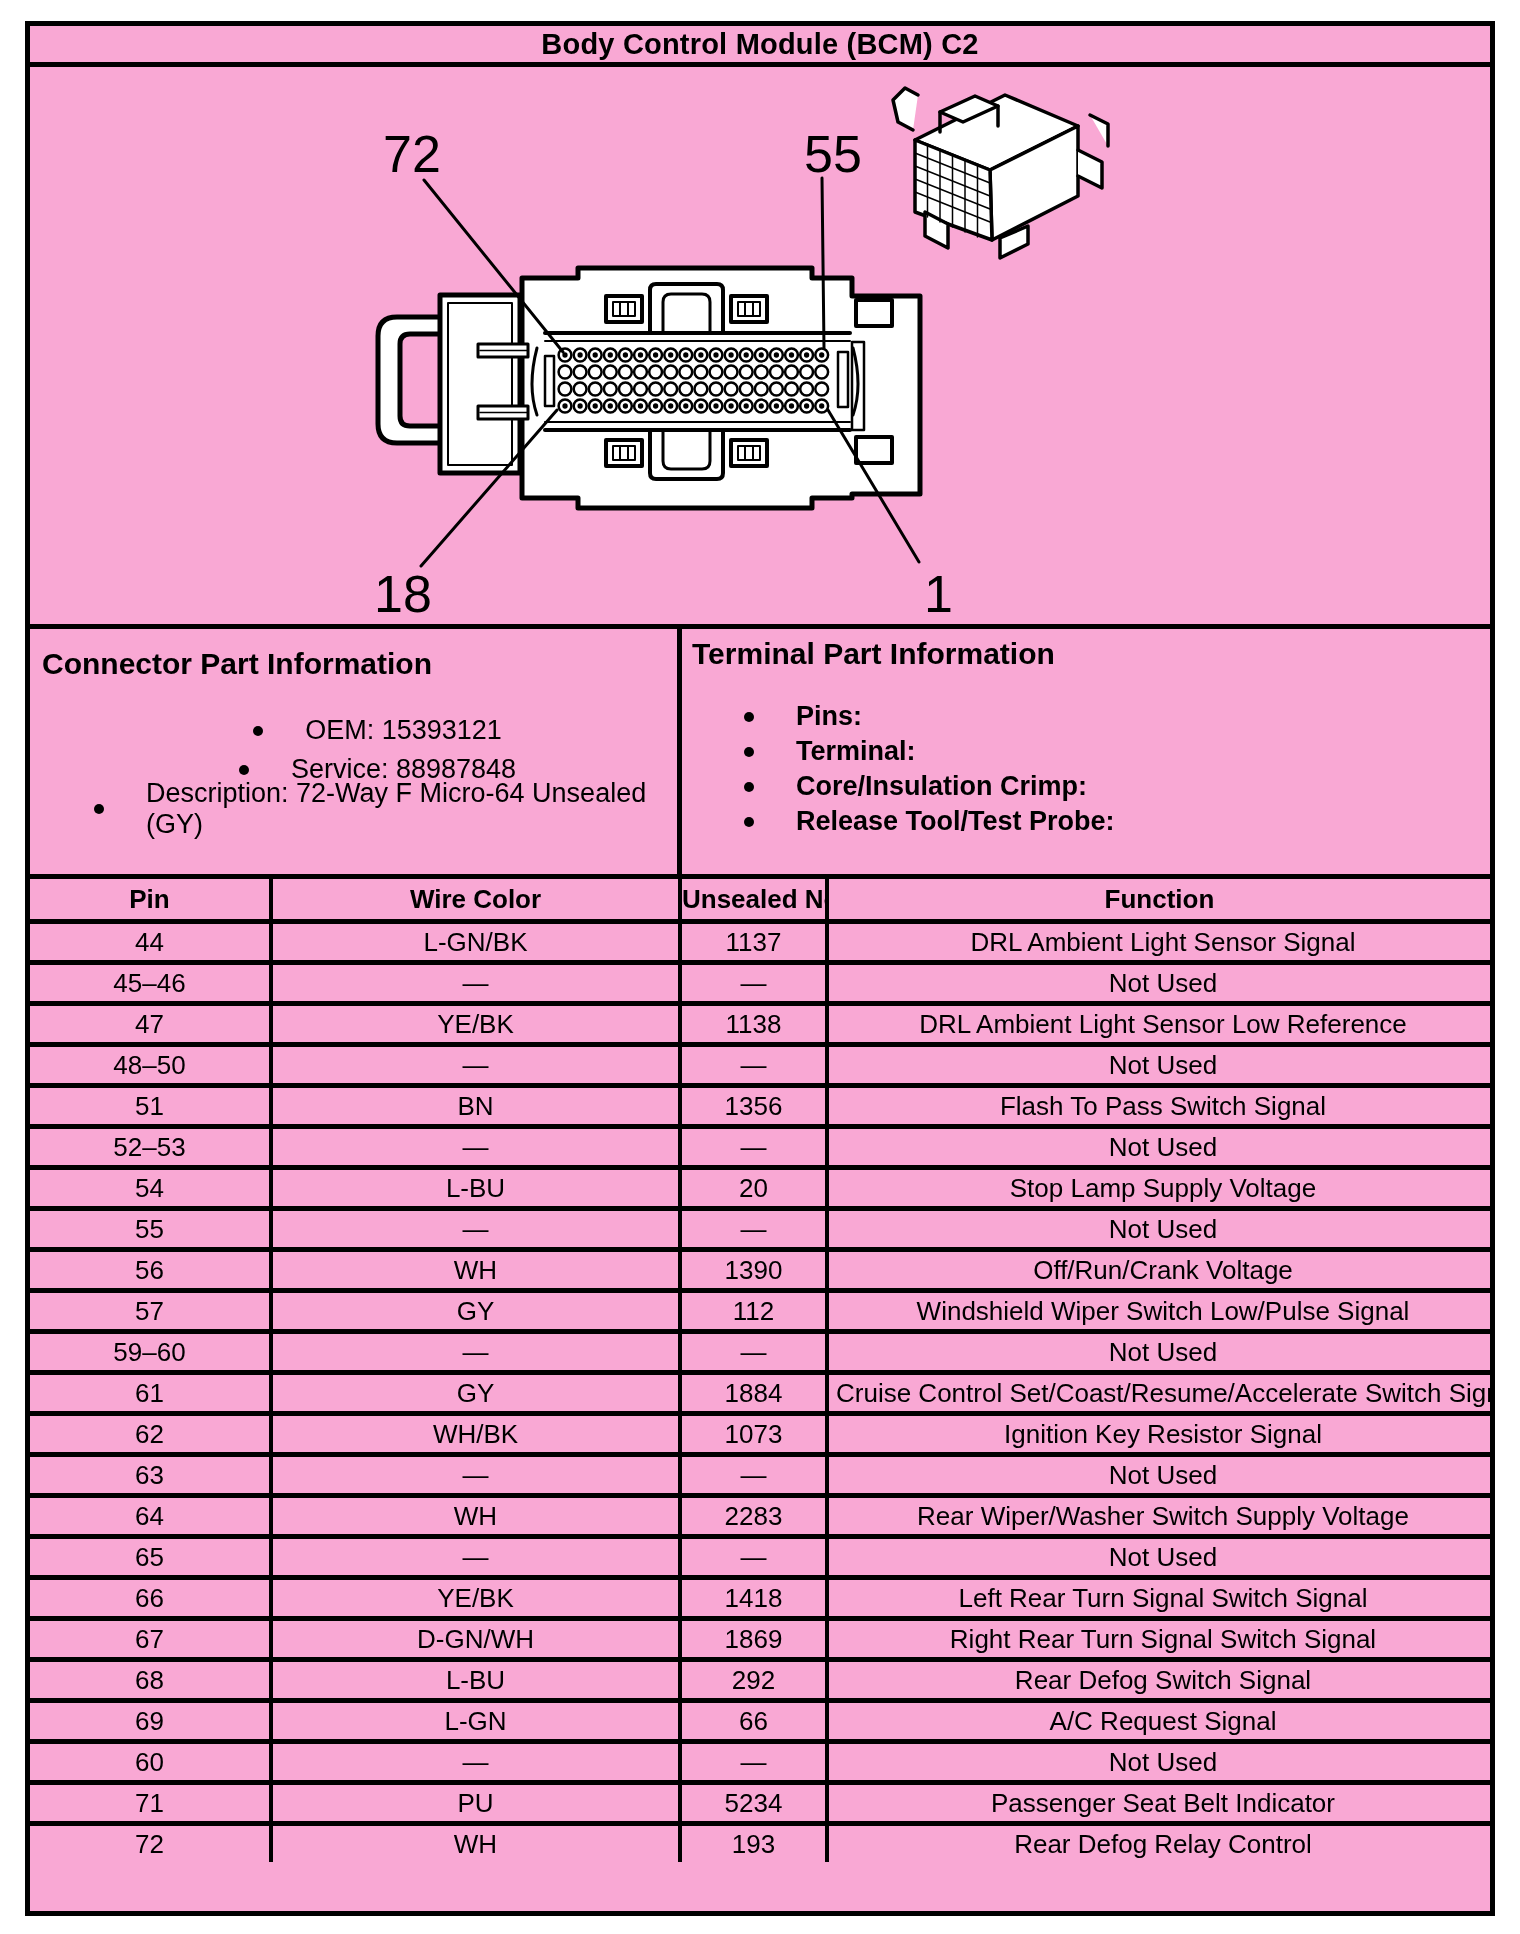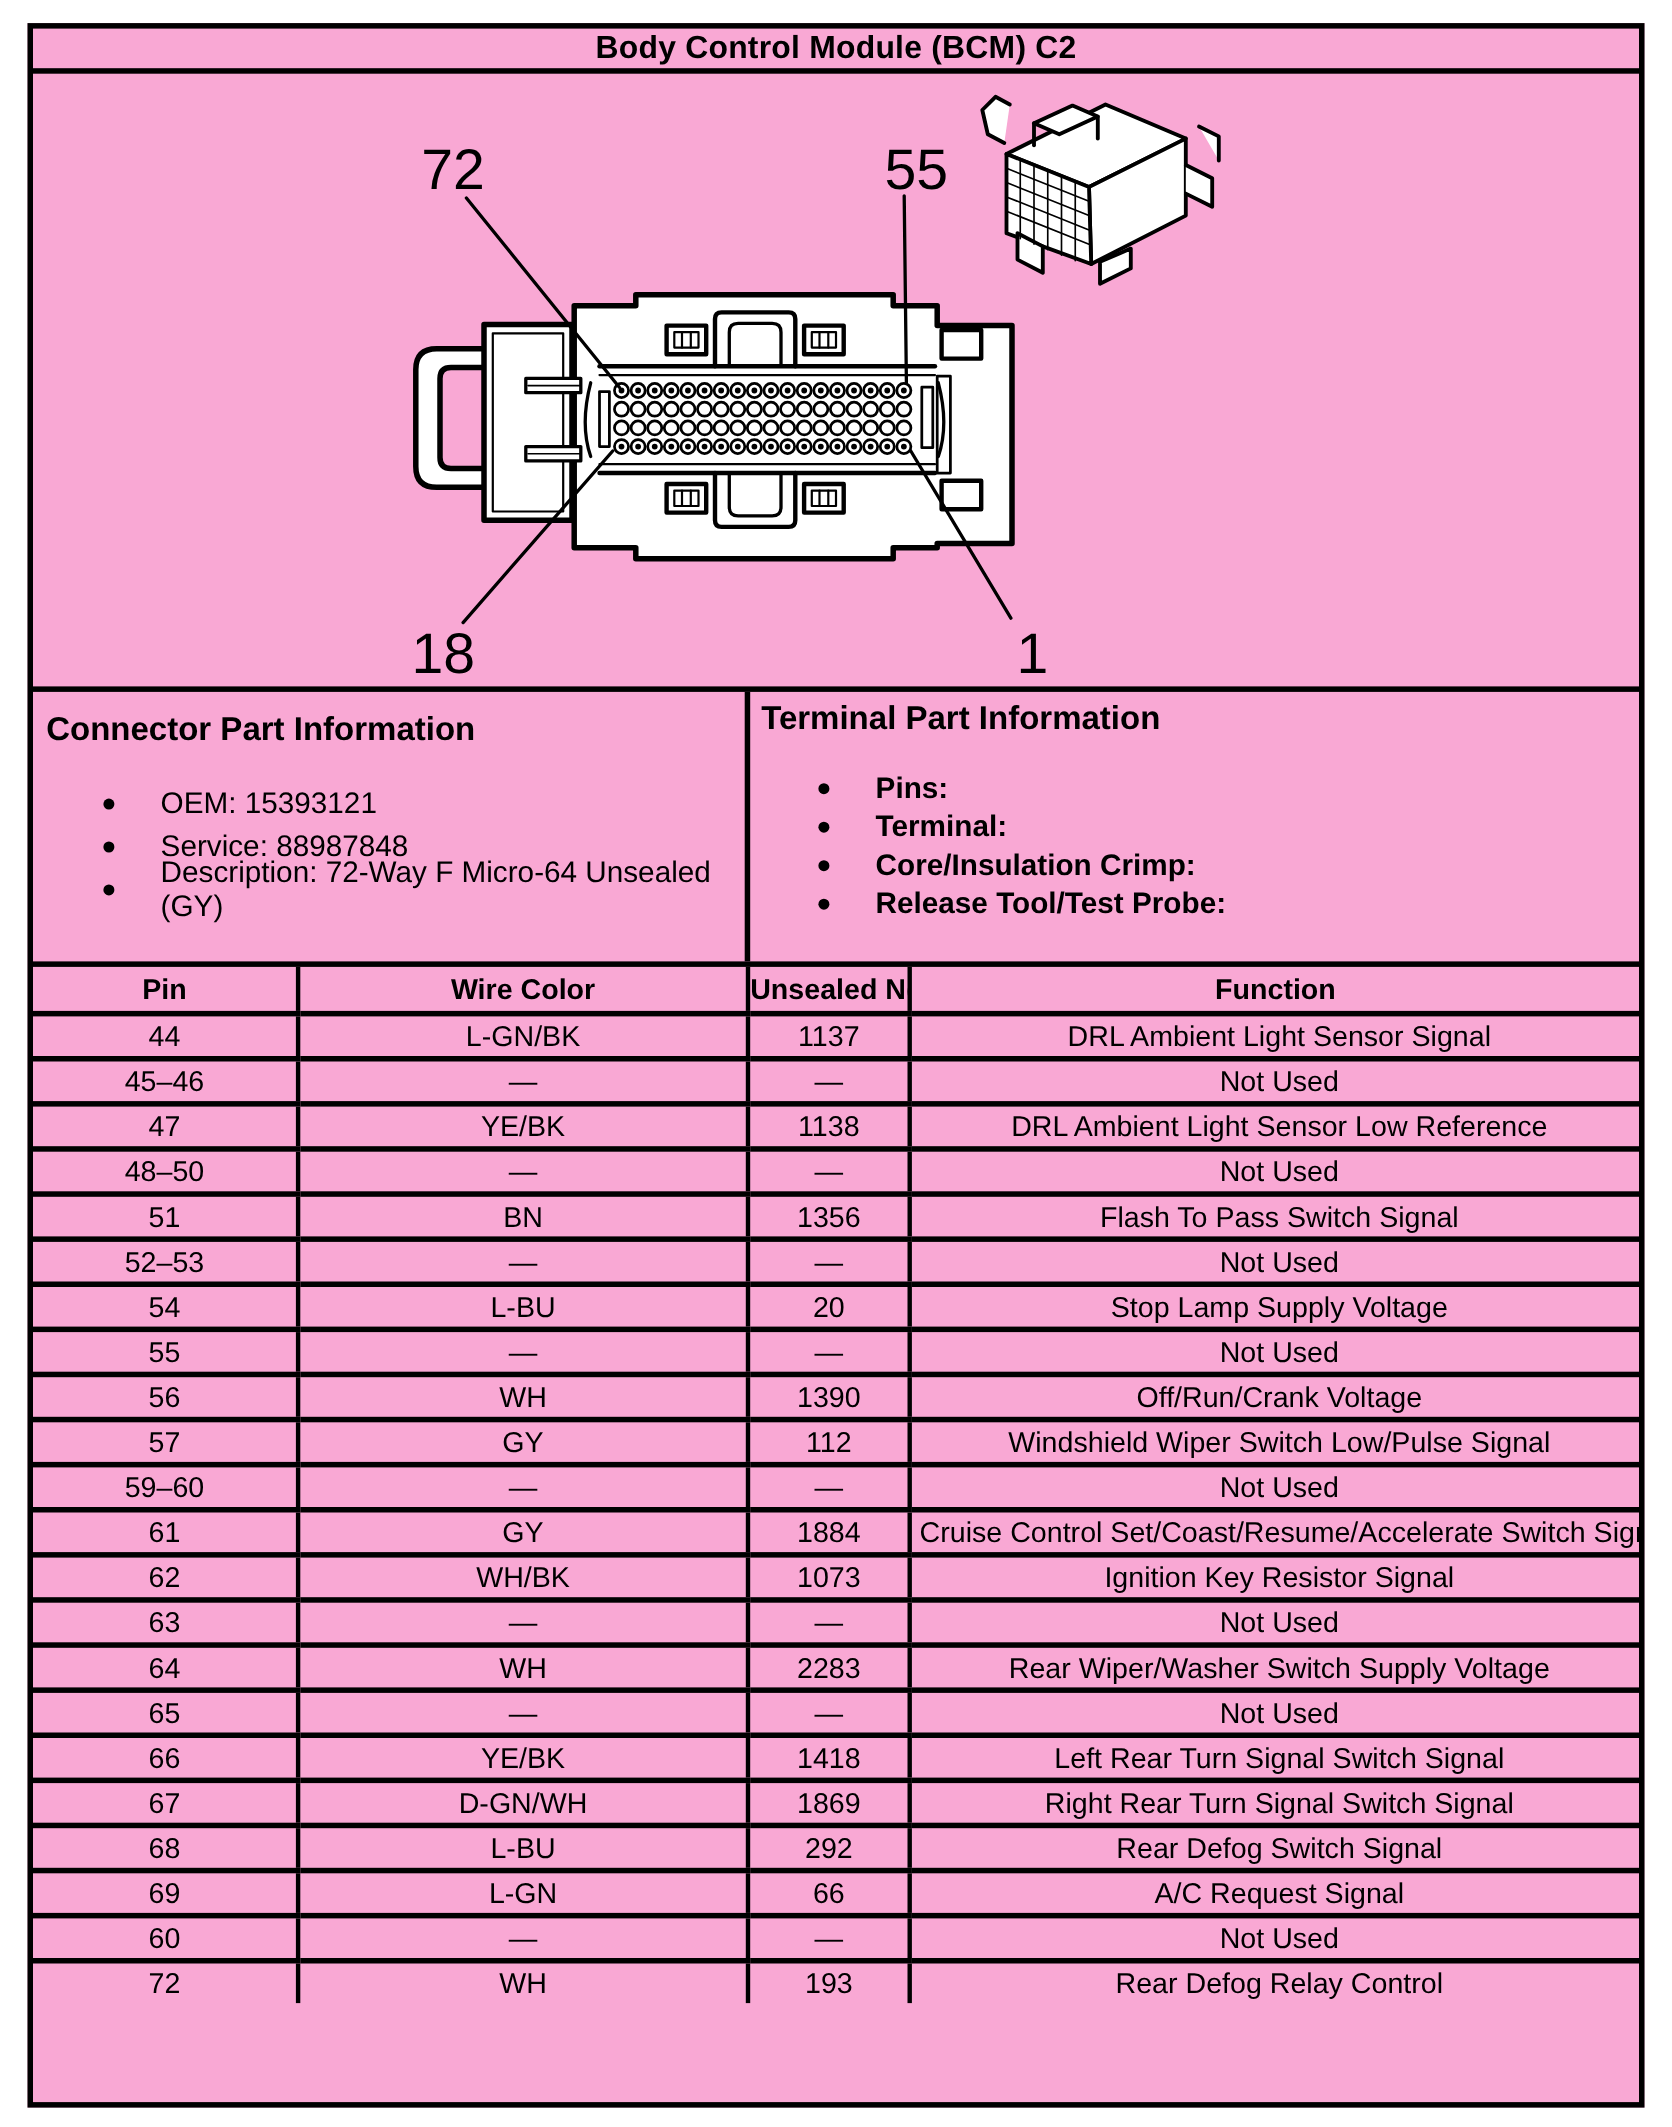--- a/index.html
+++ b/index.html
@@ -10,21 +10,21 @@
   .diagram svg{position:absolute;left:0;top:0;}
   .info-row{display:flex;height:245px;border-bottom:5px solid #000;}
   .info-cell{box-sizing:border-box;overflow:hidden;}
   .info-left{width:652px;border-right:5px solid #000;padding:18px 16px 0 12px;}
   .info-right{flex:1;padding:8px 0 0 10px;}
   .info-heading{font-weight:bold;font-size:30px;}
   ul.bullets{list-style:none;margin:0;padding:0;}
   .info-left ul.bullets{margin:30px 0 0 52px;}
   .info-right ul.bullets{margin:28px 0 0 52px;font-weight:bold;}
   ul.bullets li{display:flex;align-items:center;font-size:27px;}
-  .info-left ul.bullets li{height:39px;}
+  .info-left ul.bullets li{height:39px;justify-content:center;}
   .info-right ul.bullets li{height:35px;}
   .dot{width:10px;height:10px;border-radius:50%;background:#000;margin-right:42px;flex:0 0 auto;}
   table.pins{width:100%;border-collapse:collapse;table-layout:fixed;border-style:hidden;}
   table.pins th,table.pins td{border:4px solid #000;border-top-width:5px;border-bottom-width:5px;font-size:26px;text-align:center;padding:0;overflow:hidden;white-space:nowrap;}
   table.pins th{font-weight:bold;height:40px;}
   table.pins td{height:36px;font-weight:normal;}
   table.pins td.c3{text-align:center;padding-left:7px;}
   .lbl{font-size:52px;fill:#000;stroke:none;font-family:"Liberation Sans",sans-serif;}
 </style>
 </head>
@@ -418,20 +418,26 @@
           <td class="c2">66</td>
           <td class="c3">A/C Request Signal</td>
         </tr>
         <tr>
           <td class="c0">60</td>
           <td class="c1">—</td>
           <td class="c2">—</td>
           <td class="c3">Not Used</td>
         </tr>
         <tr>
+          <td class="c0">71</td>
+          <td class="c1">PU</td>
+          <td class="c2">5234</td>
+          <td class="c3">Passenger Seat Belt Indicator</td>
+        </tr>
+        <tr>
           <td class="c0">72</td>
           <td class="c1">WH</td>
           <td class="c2">193</td>
           <td class="c3">Rear Defog Relay Control</td>
         </tr>
       </tbody>
   </table>
 
 </div>
 

